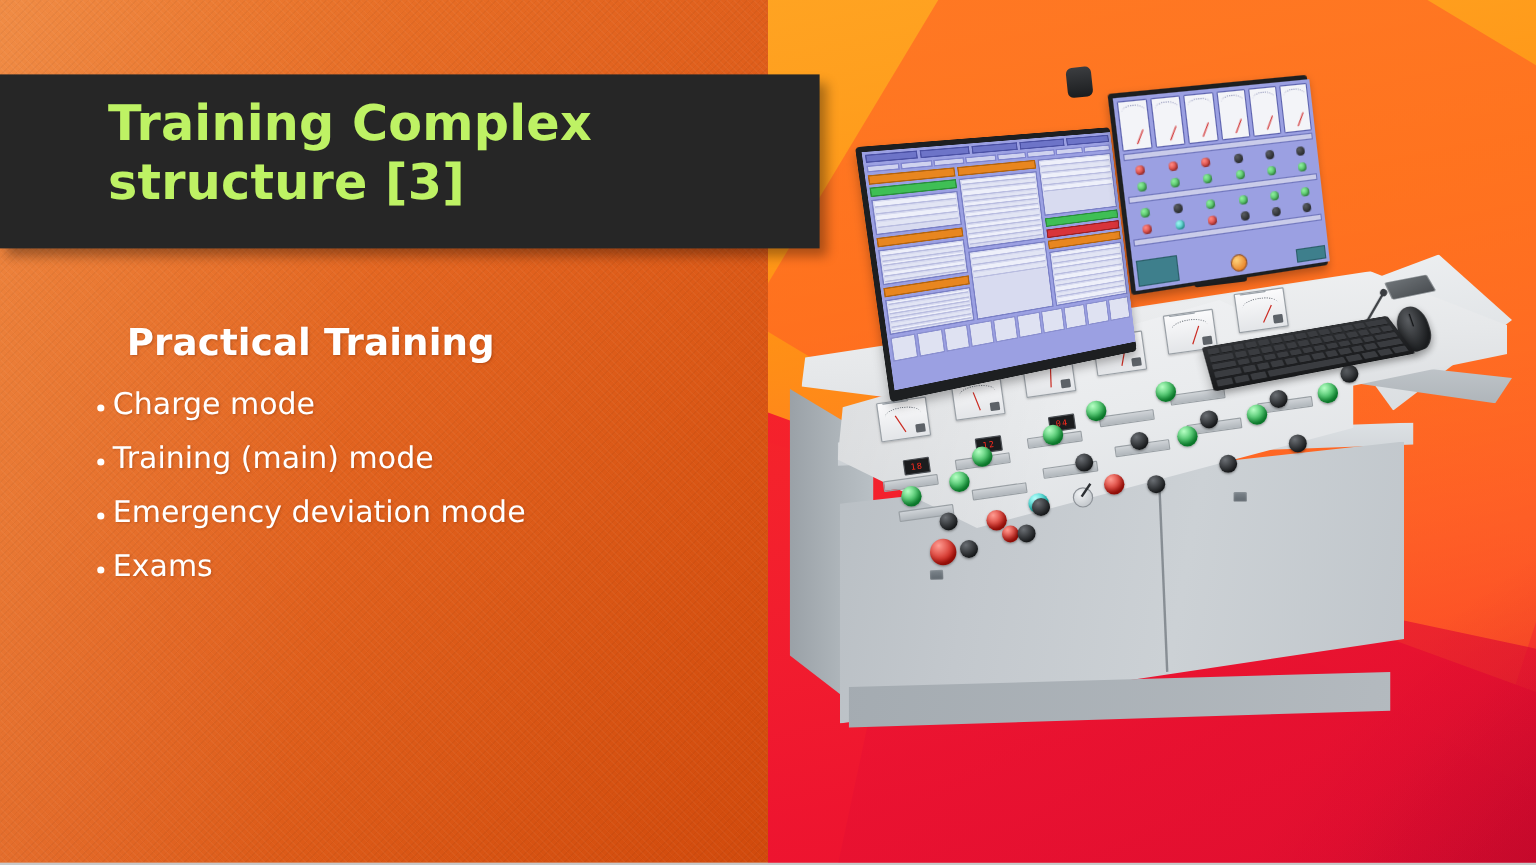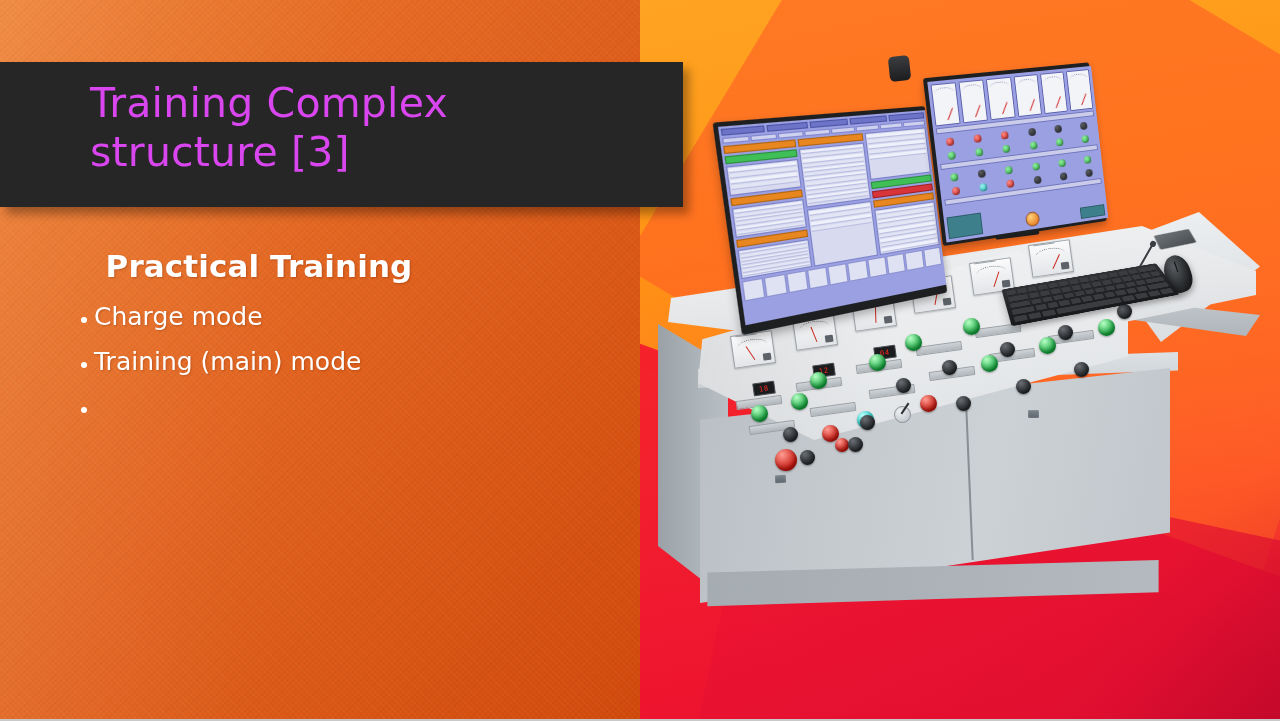--- a/index.html
+++ b/index.html
@@ -60,26 +60,26 @@
 
   
   .title-box{
     position:absolute;left:0;top:62px;width:683px;height:145px;
     background:#262626;
     box-shadow:6px 7px 9px rgba(0,0,0,.33);
     z-index:40;
   }
   .title-text{
     position:absolute;left:90px;top:17px;width:575px;
-    color:#d946ef;font-size:41px;line-height:1.19;font-weight:400;
+    color:#bef264;font-size:41px;line-height:1.19;font-weight:700;
     letter-spacing:.2px;white-space:pre-line;
   }
 
   
-  .content{position:absolute;left:0;top:248px;width:510px;z-index:30;}
+  .content{position:absolute;left:0;top:268px;width:510px;z-index:30;}
   .subhead{
     text-align:center;color:#ffffff;font-size:31px;font-weight:bold;
     letter-spacing:.1px;padding-left:8px;
     text-shadow:1px 1px 2px rgba(110,35,0,.35);
   }
   ul.bullets{list-style:none;margin:20px 0 0 0;padding:0;}
   ul.bullets li{
     position:relative;color:#ffffff;font-size:25px;line-height:1.0;
     padding:0 0 0 94px;margin-bottom:20px;white-space:nowrap;
     text-shadow:1px 1px 2px rgba(110,35,0,.30);
@@ -726,19 +726,24 @@
       <li>
         <span class="dot"></span>
         <span>Charge mode</span>
       </li>
       <li>
         <span class="dot"></span>
         <span>Training (main) mode</span>
       </li>
       <li>
         <span class="dot"></span>
+        <span>Emergency deviation mode</span>
+      </li>
+      <li>
+        <span class="dot"></span>
+        <span>Exams</span>
       </li>
     </ul>
   </div>
 
   <div class="bottom-strip"></div>
 
 </div>
 
 </body></html>

